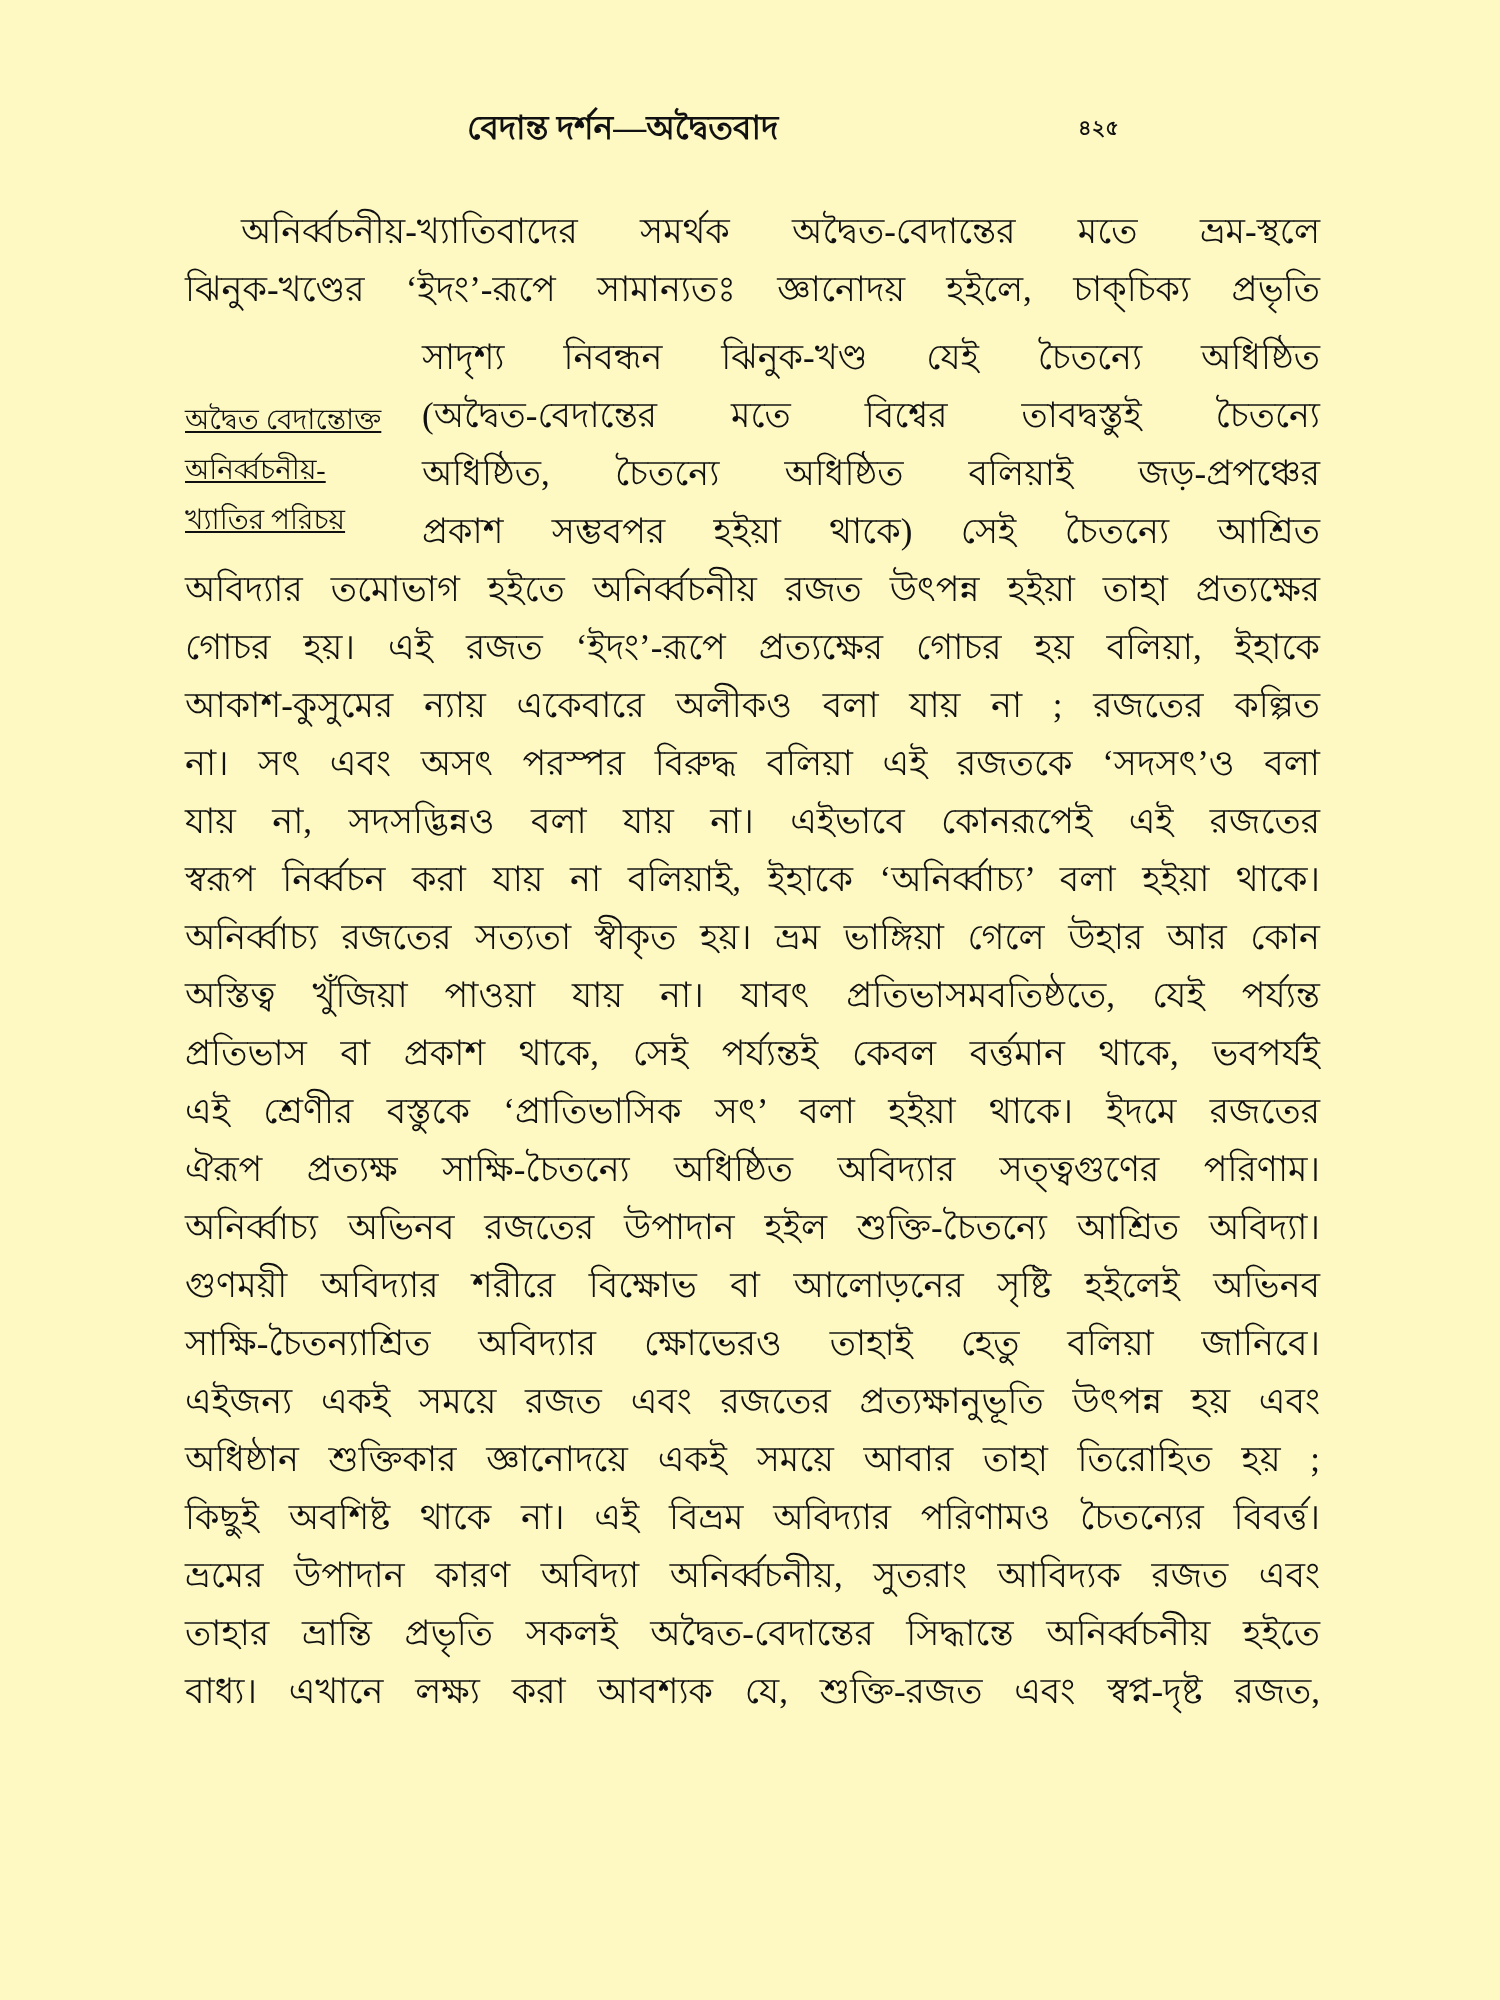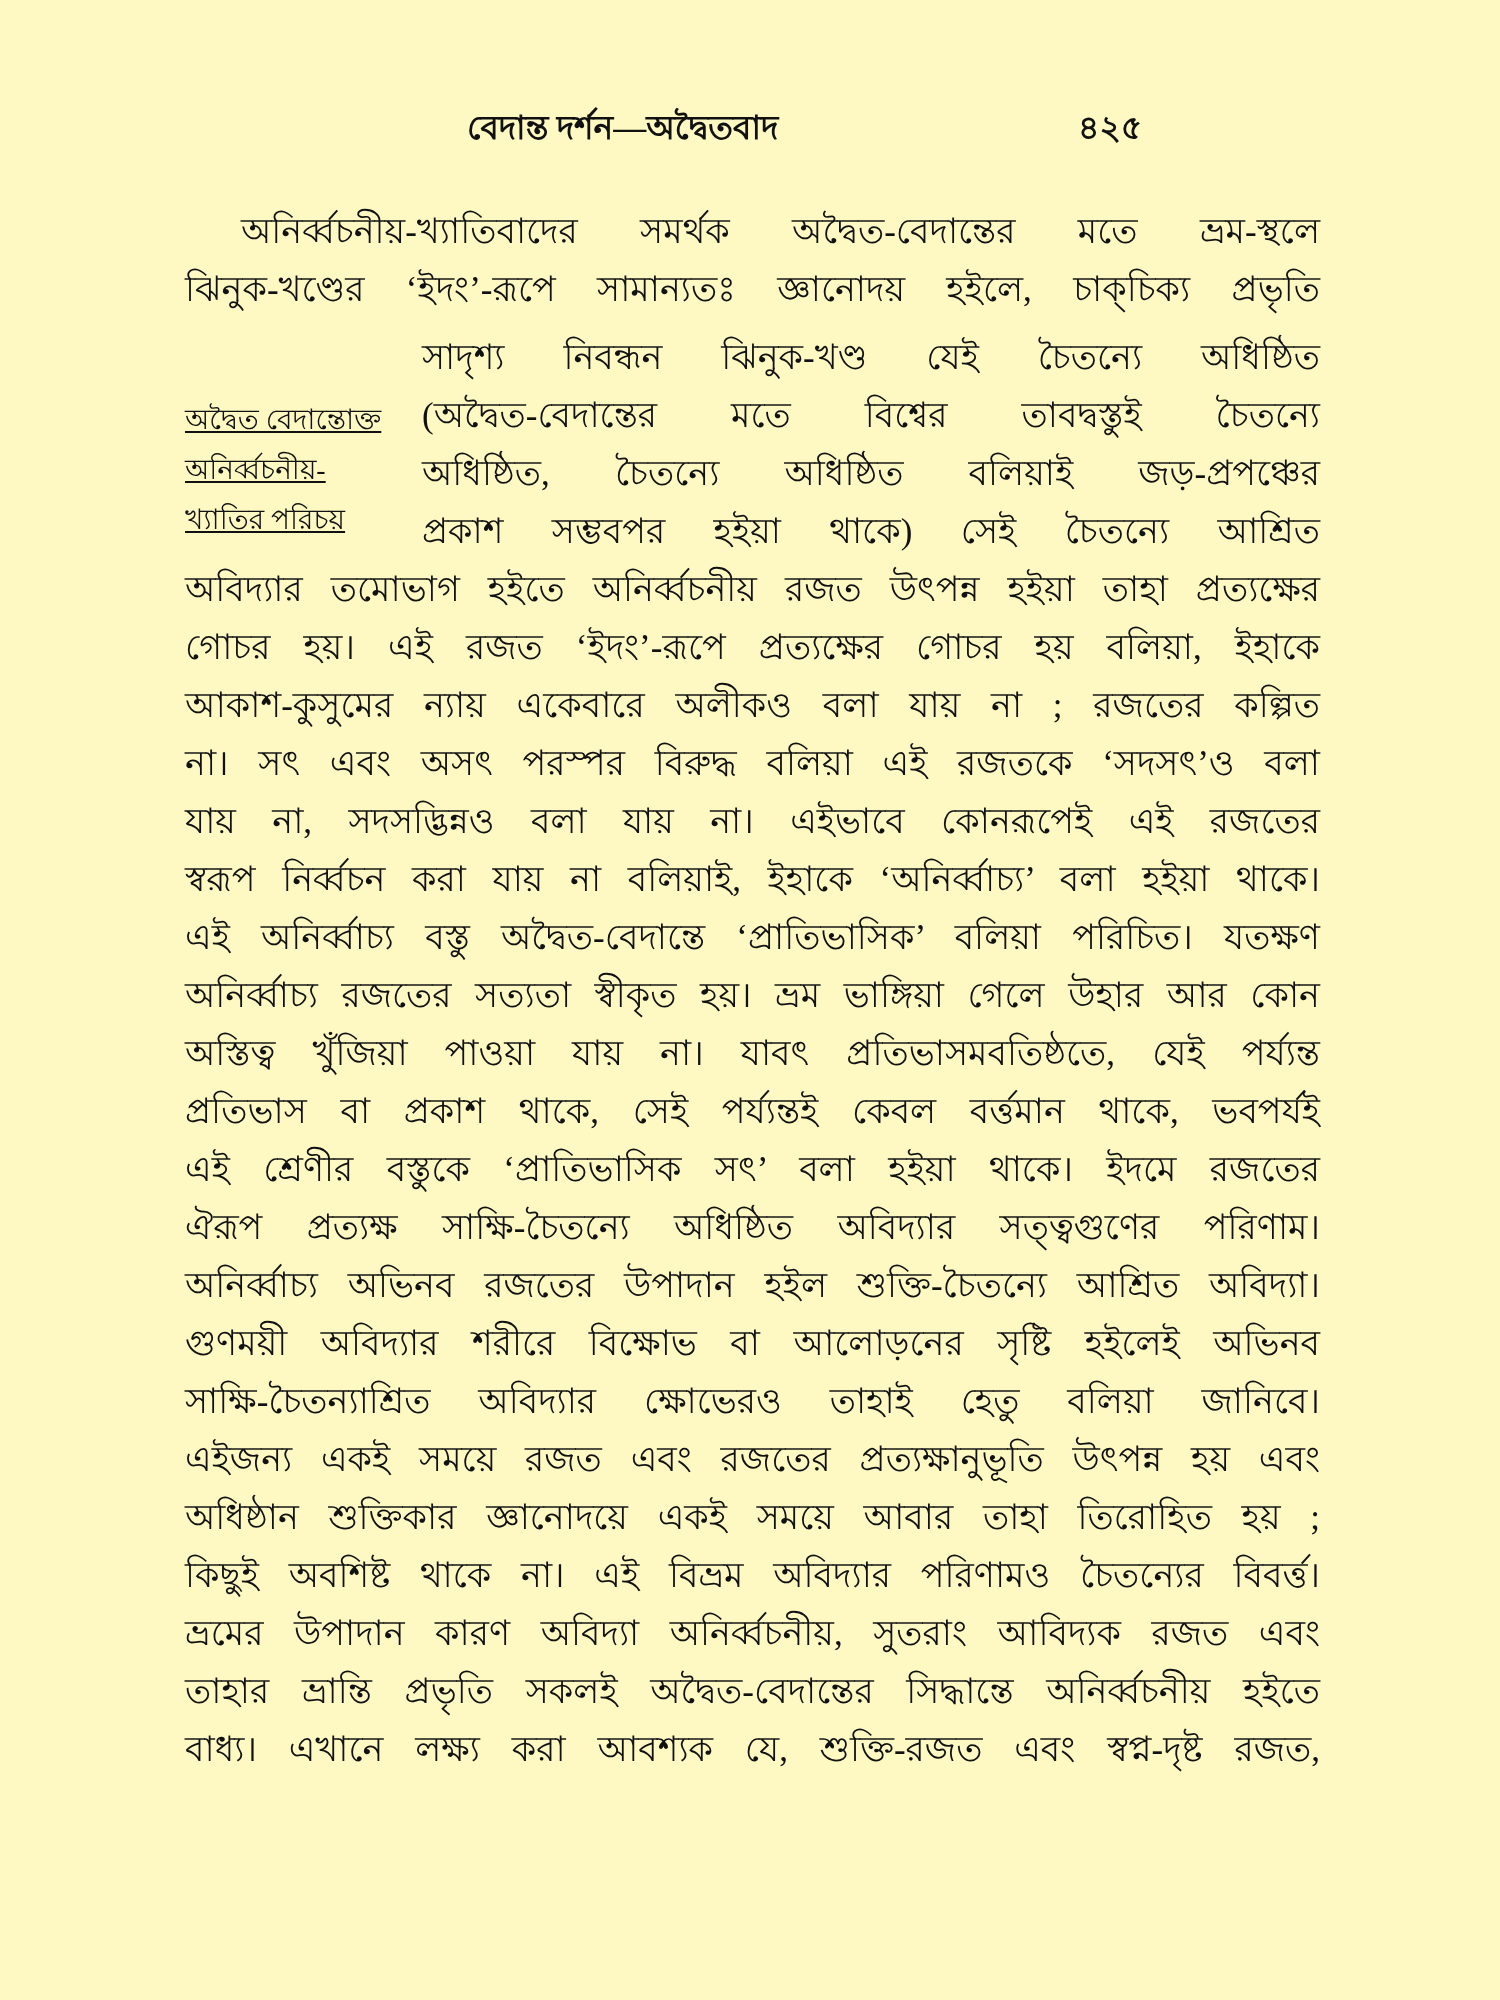--- a/index.html
+++ b/index.html
@@ -30,21 +30,21 @@
     top: 0;
     font-size: 33px;
     line-height: 44px;
     white-space: nowrap;
     font-weight: 600;
   }
   .page-number {
     position: absolute;
     left: 893px;
     top: 0;
-    font-size: 33px;
+    font-size: 21px;
     line-height: 44px;
     font-weight: 600;
   }
   .body-text {
     position: absolute;
     top: 203px;
     left: 185px;
     width: 1135px;
     font-size: 35px;
     font-weight: 500;
@@ -107,21 +107,20 @@
         <div class="line">প্রকাশ সম্ভবপর হইয়া থাকে) সেই চৈতন্যে আশ্রিত</div>
       </div>
     </div>
 
     <div class="line">অবিদ্যার তমোভাগ হইতে অনির্ব্বচনীয় রজত উৎপন্ন হইয়া তাহা প্রত্যক্ষের</div>
     <div class="line">গোচর হয়। এই রজত ‘ইদং’-রূপে প্রত্যক্ষের গোচর হয় বলিয়া, ইহাকে</div>
     <div class="line">আকাশ-কুসুমের ন্যায় একেবারে অলীকও বলা যায় না ; রজতের কল্পিত</div>
     <div class="line">না। সৎ এবং অসৎ পরস্পর বিরুদ্ধ বলিয়া এই রজতকে ‘সদসৎ’ও বলা</div>
     <div class="line">যায় না, সদসদ্ভিন্নও বলা যায় না। এইভাবে কোনরূপেই এই রজতের</div>
     <div class="line">স্বরূপ নির্ব্বচন করা যায় না বলিয়াই, ইহাকে ‘অনির্ব্বাচ্য’ বলা হইয়া থাকে।</div>
-    <div class="line">এই অনির্ব্বাচ্য বস্তু অদ্বৈত-বেদান্তে ‘প্রাতিভাসিক’ বলিয়া পরিচিত। যতক্ষণ</div>
     <div class="line">অনির্ব্বাচ্য রজতের সত্যতা স্বীকৃত হয়। ভ্রম ভাঙ্গিয়া গেলে উহার আর কোন</div>
     <div class="line">অস্তিত্ব খুঁজিয়া পাওয়া যায় না। যাবৎ প্রতিভাসমবতিষ্ঠতে, যেই পর্য্যন্ত</div>
     <div class="line">প্রতিভাস বা প্রকাশ থাকে, সেই পর্য্যন্তই কেবল বর্ত্তমান থাকে, ভবপর্যই</div>
     <div class="line">এই শ্রেণীর বস্তুকে ‘প্রাতিভাসিক সৎ’ বলা হইয়া থাকে। ইদমে রজতের</div>
     <div class="line">ঐরূপ প্রত্যক্ষ সাক্ষি-চৈতন্যে অধিষ্ঠিত অবিদ্যার সত্ত্বগুণের পরিণাম।</div>
     <div class="line">অনির্ব্বাচ্য অভিনব রজতের উপাদান হইল শুক্তি-চৈতন্যে আশ্রিত অবিদ্যা।</div>
     <div class="line">গুণময়ী অবিদ্যার শরীরে বিক্ষোভ বা আলোড়নের সৃষ্টি হইলেই অভিনব</div>
     <div class="line">সাক্ষি-চৈতন্যাশ্রিত অবিদ্যার ক্ষোভেরও তাহাই হেতু বলিয়া জানিবে।</div>
     <div class="line">এইজন্য একই সময়ে রজত এবং রজতের প্রত্যক্ষানুভূতি উৎপন্ন হয় এবং</div>
     <div class="line">অধিষ্ঠান শুক্তিকার জ্ঞানোদয়ে একই সময়ে আবার তাহা তিরোহিত হয় ;</div>

